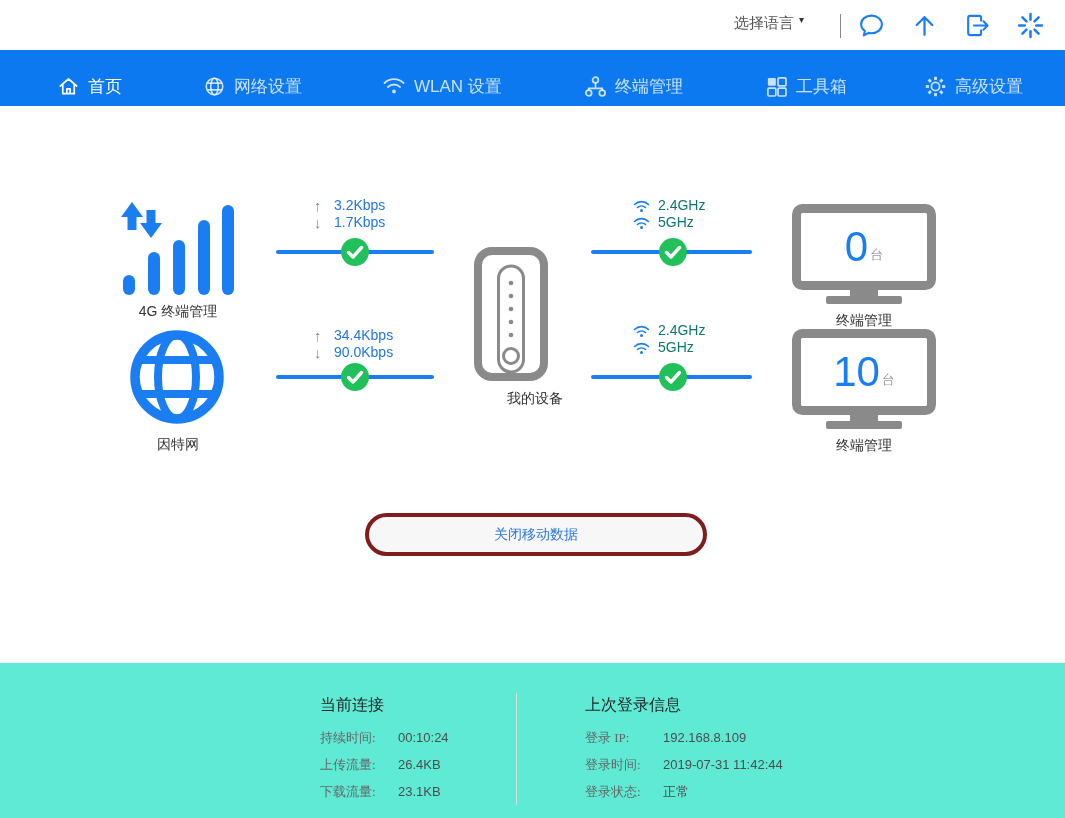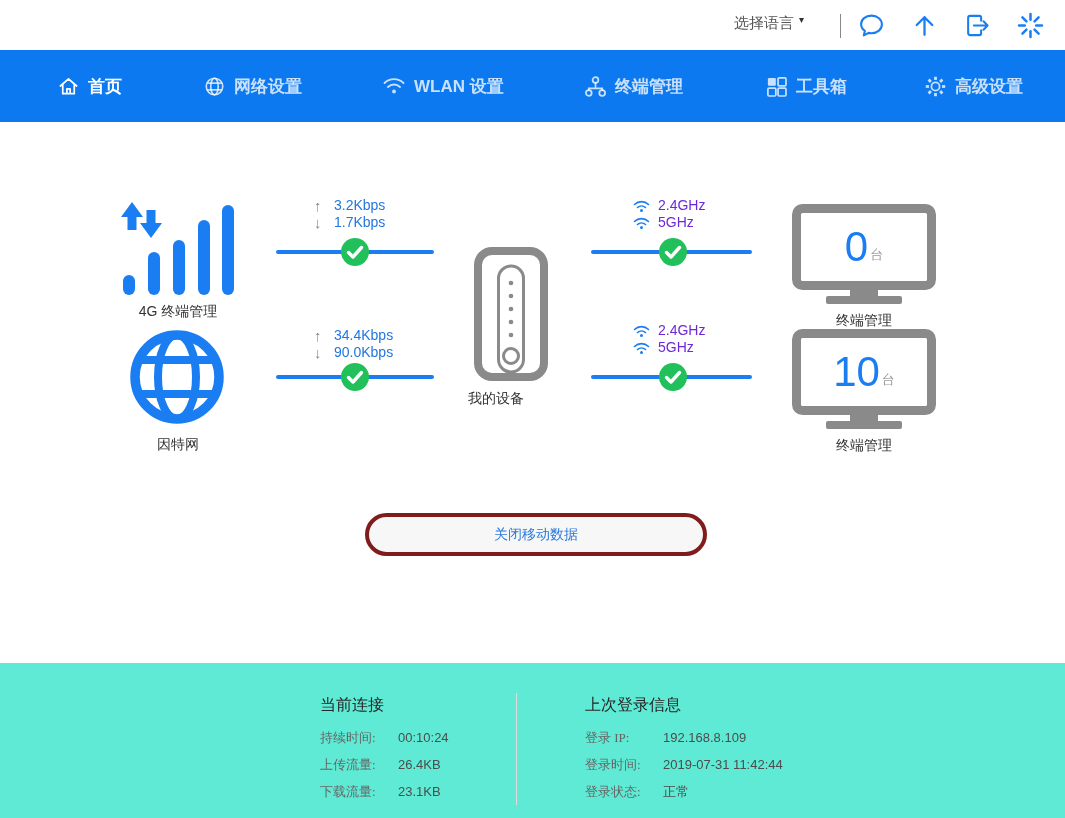--- a/index.html
+++ b/index.html
@@ -12,36 +12,36 @@
   .brand{position:absolute;left:55px;top:7px;display:flex;align-items:center;gap:7px;}
   .brand-text{font-size:21px;font-weight:bold;color:#1a1a1a;letter-spacing:1px;}
   .lang{position:absolute;left:734px;top:14px;display:flex;align-items:flex-start;gap:5px;
         font-size:15px;color:#555;cursor:pointer;}
   .lang .caret{font-size:10px;color:#333;}
   .top-divider{position:absolute;left:840px;top:14px;width:1px;height:24px;background:#888;}
   .top-icons{position:absolute;left:858px;top:12px;display:flex;gap:26px;}
   .top-icons .tico{width:27px;height:27px;cursor:pointer;}
 
   
-  .nav{position:absolute;left:0;top:50px;width:1065px;height:72px;background:#0c79f0;font-weight:bold;}
+  .nav{position:absolute;left:0;top:50px;width:1065px;height:56px;background:#0c79f0;}
   .nav-item{position:absolute;top:0;height:72px;display:flex;align-items:center;gap:8px;
             color:rgba(255,255,255,.78);font-size:17px;cursor:pointer;white-space:nowrap;}
   .nav-item.active{color:#fff;}
   .nav-item svg{display:block;}
 
   
   .lbl{position:absolute;font-size:14px;color:#333;text-align:center;}
   .line{position:absolute;height:4px;background:#1a7ef2;border-radius:2px;}
   .check{position:absolute;width:30px;height:30px;}
   .rate{position:absolute;font-size:14px;line-height:17px;}
   .rate-row{display:flex;align-items:center;gap:8px;}
   .rate-row .arr{color:#8a8a8a;font-weight:bold;font-size:15px;width:12px;}
   .rate-row .val{color:#2277e0;}
   .wifi-row{display:flex;align-items:center;gap:8px;}
-  .wifi-row .val{color:#6d28d9;font-size:14px;line-height:17px;}
+  .wifi-row .val{color:#0f766e;font-size:14px;line-height:17px;}
   .count-box{position:absolute;width:144px;height:86px;display:flex;align-items:center;
              justify-content:center;}
   .count-num{font-size:42px;color:#1a7ef2;line-height:1;}
   .count-unit{font-size:13px;color:#9a9a9a;margin-top:16px;margin-left:2px;}
 
   
   .pill-btn{position:absolute;left:365px;top:513px;width:342px;height:43px;border-radius:22px;
             background:#f7f7f7;border:4px solid #7f1d1d;color:#2b79dd;font-size:14px;
             display:flex;align-items:center;justify-content:center;cursor:pointer;
             font-family:inherit;}
@@ -223,21 +223,21 @@
     <rect x="25.5" y="20" width="25" height="106" rx="12.5" fill="none" stroke="#8a8a8a" stroke-width="3"></rect>
     <g fill="#8a8a8a">
       <circle cx="38" cy="37" r="2.3"></circle>
         <circle cx="38" cy="50" r="2.3"></circle>
         <circle cx="38" cy="63" r="2.3"></circle>
       <circle cx="38" cy="76" r="2.3"></circle>
         <circle cx="38" cy="89" r="2.3"></circle>
     </g>
     <circle cx="38" cy="110" r="7.5" fill="none" stroke="#8a8a8a" stroke-width="3"></circle>
   </svg>
-  <div class="lbl" style="left:446px;top:390px;width:100px">我的设备</div>
+  <div class="lbl" style="left:485px;top:390px;width:100px">我的设备</div>
 
   <div class="rate" style="left:633px;top:197px">
     <div class="wifi-row">
       <svg width="17" height="14" viewBox="0 0 17 14">
         <g fill="none" stroke="#1a7ef2" stroke-width="1.6" stroke-linecap="round">
           <path d="M1.5 5.5 a10 10 0 0 1 14 0"></path>
             <path d="M4.5 8.5 a6 6 0 0 1 8 0"></path>
         </g>
           <circle cx="8.5" cy="11.5" r="1.5" fill="#1a7ef2"></circle>
       </svg>

